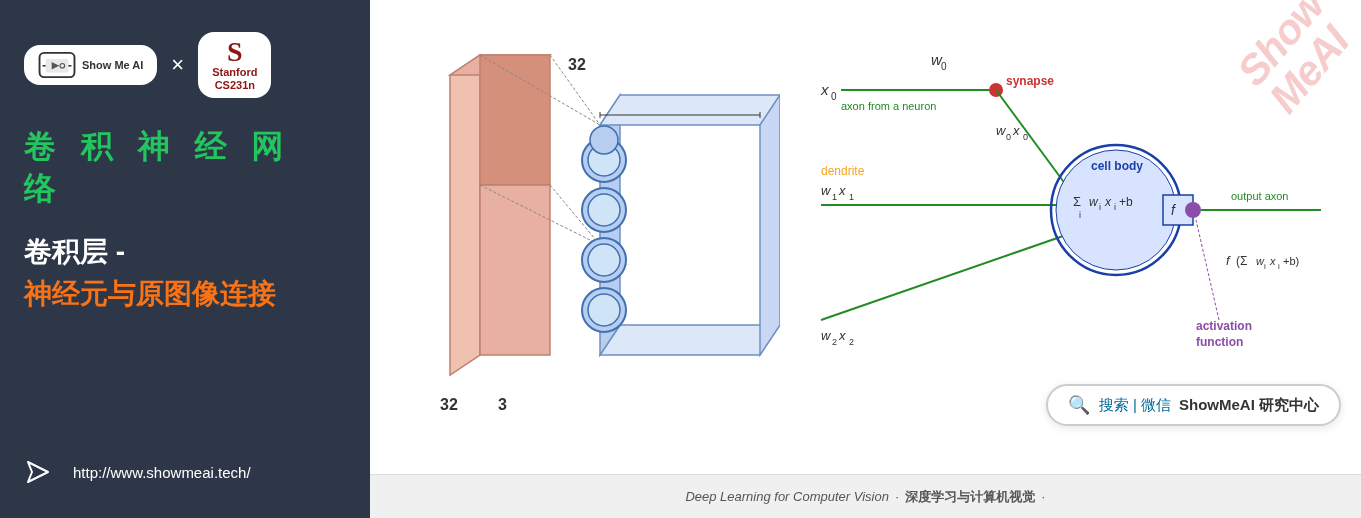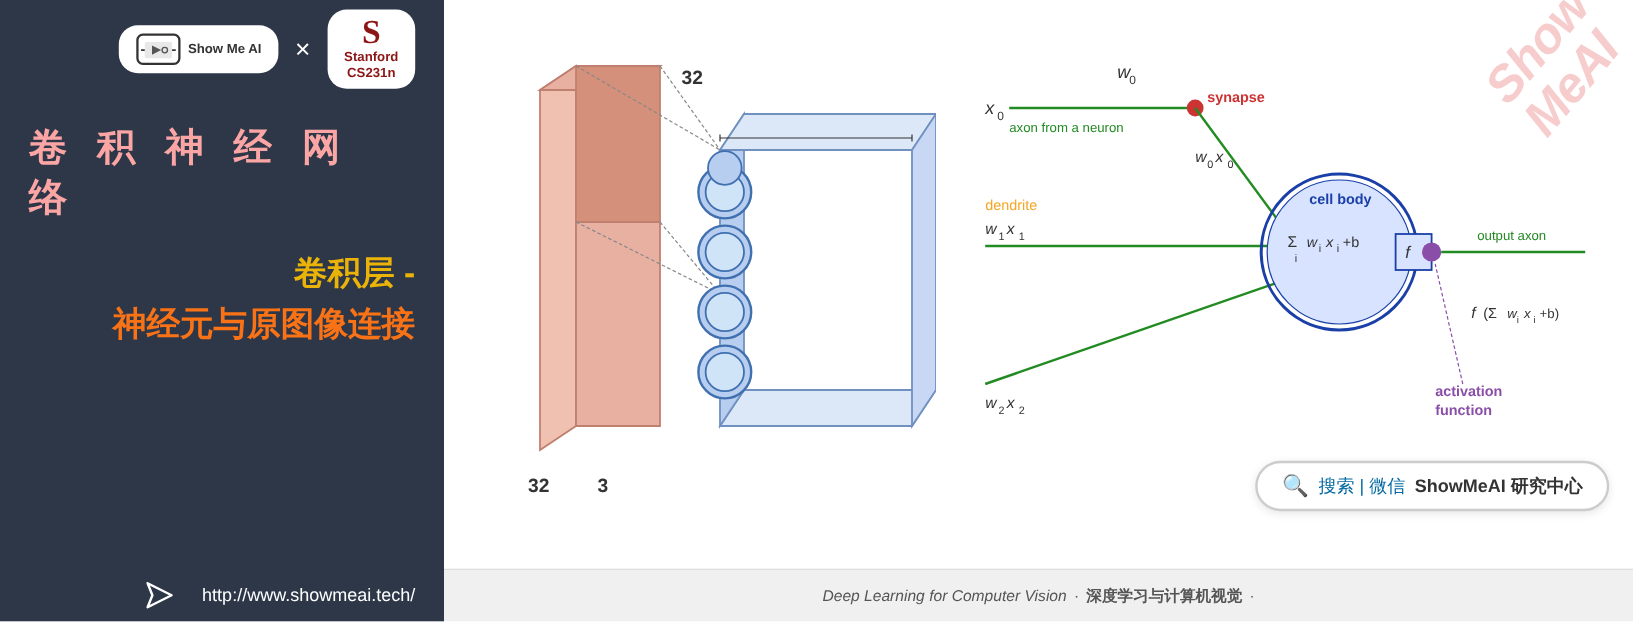--- a/index.html
+++ b/index.html
@@ -12,23 +12,22 @@
     }
 
     
     .sidebar {
       width: 370px;
       min-width: 370px;
       background-color: #2d3748;
       color: white;
       display: flex;
       flex-direction: column;
-      padding: 8px 24px;
+      padding: 32px 24px;
       position: relative;
-      align-items: flex-end;
     }
 
     .logo-area {
       display: flex;
       align-items: center;
       gap: 10px;
       margin-bottom: 28px;
     }
 
     .logo-badge {
@@ -80,29 +79,29 @@
       font-weight: bold;
       color: #8c1515;
       line-height: 1.2;
       text-align: center;
     }
 
     .main-title {
       font-size: 32px;
       font-weight: bold;
       letter-spacing: 8px;
-      color: #fca5a5;
+      color: #22c55e;
       margin-bottom: 24px;
       line-height: 1.3;
     }
 
     .subtitle-line1 {
       font-size: 28px;
       font-weight: bold;
-      color: #eab308;
+      color: #ffffff;
       margin-bottom: 6px;
       line-height: 1.3;
     }
 
     .subtitle-line2 {
       font-size: 28px;
       font-weight: bold;
       color: #f97316;
       margin-bottom: 30px;
       line-height: 1.3;

